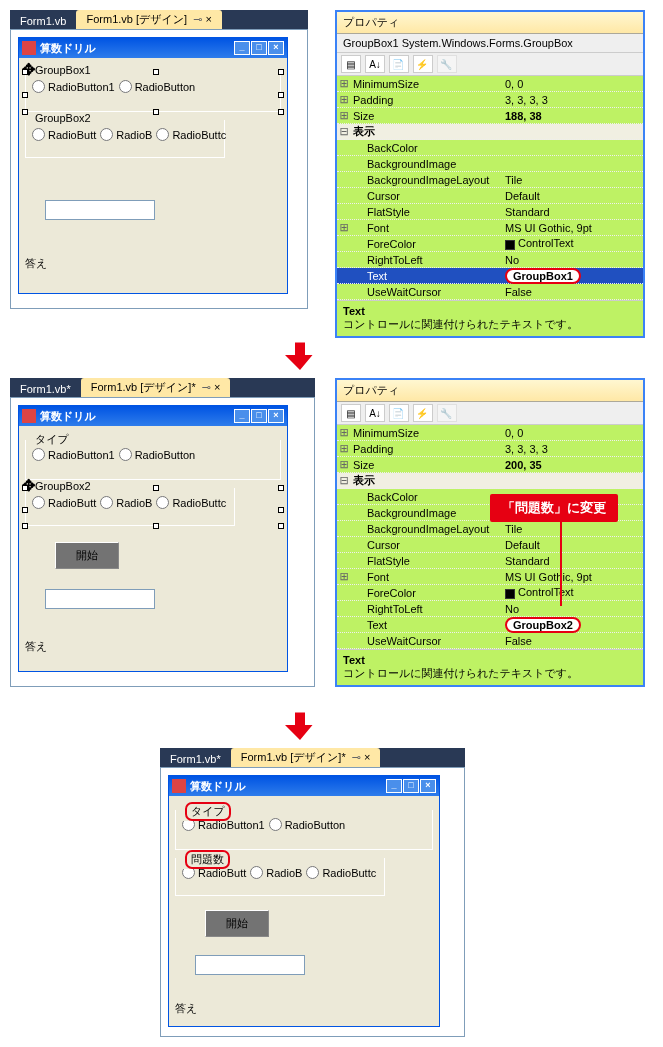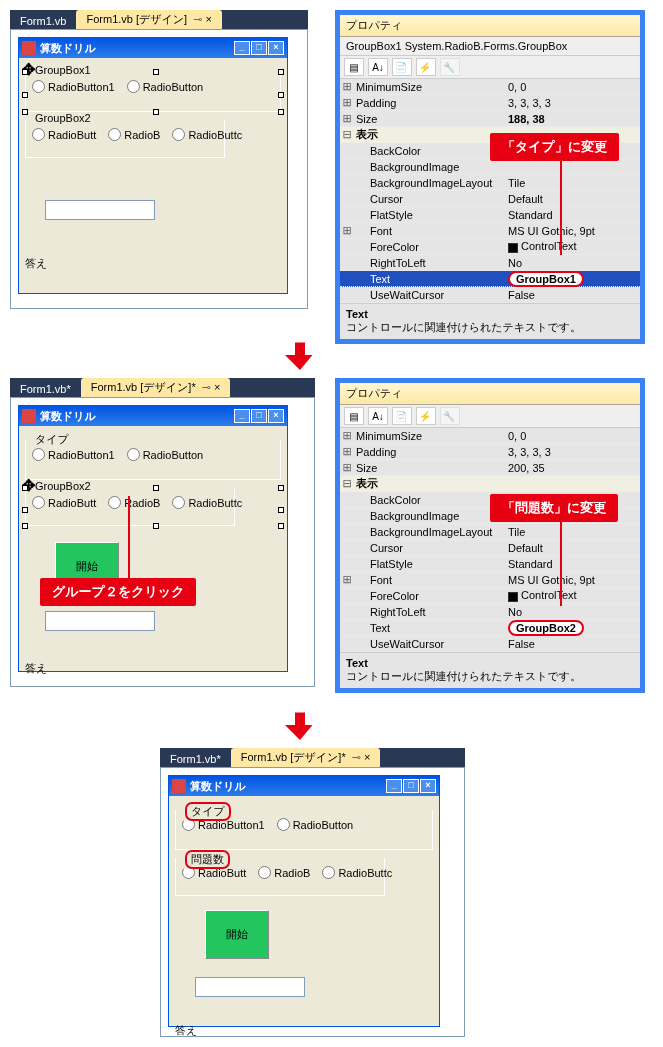--- a/index.html
+++ b/index.html
@@ -13,31 +13,31 @@
 .designer{background:#fff;border:1px solid #7F9DB9;padding:7px}
 .formwin{background:#ECE9D8;border:1px solid #0054E3}
 .titlebar{background:linear-gradient(to bottom,#0054E3,#2E7CEB);height:20px;display:flex;align-items:center;padding:0 3px;color:#fff;font-weight:bold;font-size:11px}
 .titlebar .icon{width:14px;height:14px;background:#d44;margin-right:4px;display:inline-block}
 .winbtns{margin-left:auto;display:flex;gap:1px}
 .winbtn{width:16px;height:14px;background:#4A8FEB;border:1px solid #fff;color:#fff;text-align:center;line-height:10px;font-size:9px}
 .formbody{background:#ECE9D8;padding:6px 6px 8px 6px;position:relative}
 .handle{width:6px;height:6px;background:#fff;border:1px solid #000;position:absolute}
 .gb{border:1px solid #fff;border-top:none;margin-top:8px;padding:8px 6px 6px 6px;position:relative}
 .gb-label{position:absolute;top:-8px;left:6px;background:#ECE9D8;padding:0 3px;font-size:11px}
-.radio-row{display:flex;gap:12px;align-items:center}
+.radio-row{display:flex;gap:4px;align-items:center}
 .radio-row label{display:flex;align-items:center;font-size:11px;white-space:nowrap}
 .radio-row input{margin-right:3px}
-.btn{background:#22c55e;border:1px solid #888;border-top-color:#fff;border-left-color:#fff;padding:16px 20px;font-size:11px}
+.btn{background:#737373;border:1px solid #888;border-top-color:#fff;border-left-color:#fff;padding:5px 20px;font-size:11px}
 .txt{background:#fff;border:1px solid #7F9DB9;height:20px;width:110px}
 .sel{position:relative}
 .sel .handle{z-index:5}
 .move-arrows{position:absolute;font-size:16px;color:#000;font-weight:bold}
 .callout{background:#E60012;color:#fff;font-weight:bold;padding:5px 12px;font-size:13px;border-radius:2px;position:absolute;z-index:10}
 .callout .line{position:absolute;background:#E60012}
-.props{background:#e5e5e5;border:5px solid #3b82f6}
+.props{background:#bef264;border:2px solid #3b82f6}
 .props-title{background:linear-gradient(to bottom,#FFF7D1,#FFE8A6);border-bottom:1px solid #ACA899;padding:3px 6px;font-size:11px}
 .props-obj{background:#EFEFEF;padding:3px 6px;font-size:11px;border-bottom:1px solid #ccc}
 .props-toolbar{background:#EFEFEF;padding:2px 4px;border-bottom:1px solid #ccc;display:flex;gap:4px}
 .tool-ic{width:20px;height:18px;border:1px solid #ccc;background:#fff;display:flex;align-items:center;justify-content:center;font-size:10px}
 .prop-grid{}
 .prop-row{display:flex;font-size:11px;height:16px;align-items:center;border-bottom:1px dotted #eee}
 .prop-row .exp{width:14px;text-align:center;color:#666}
 .prop-row .key{width:150px;padding-left:2px}
 .prop-row .val{flex:1;padding-left:4px}
 .prop-row.cat .key{font-weight:bold}
@@ -119,21 +119,21 @@
      <div class="txt"></div>
    </div>
    <div style="margin-top:36px">答え</div>
   </div>
  </div>
 </div>
 </div>
 
 <div class="abs props" style="left:335px;top:10px;width:310px">
  <div class="props-title">プロパティ</div>
- <div class="props-obj">GroupBox1  System.RadioB.Forms.GroupBox</div>
+ <div class="props-obj">GroupBox1  System.Windows.Forms.GroupBox</div>
  <div class="props-toolbar">
   <div class="tool-ic">▤</div>
   <div class="tool-ic">A↓</div>
   <div class="tool-ic">📄</div>
   <div class="tool-ic">⚡</div>
   <div class="tool-ic" style="opacity:.4">🔧</div>
  </div>
  <div class="prop-grid" id="grid1">
         <div class="prop-row">
           <span class="exp">⊞</span>
@@ -202,23 +202,20 @@
         </div>
         <div class="prop-row sub">
           <span class="exp"></span>
           <span class="key">UseWaitCursor</span>
           <span class="val"><span>False</span></span>
         </div>
       </div>
  <div class="prop-foot">
   <b>Text</b><br><span>コントロールに関連付けられたテキストです。</span>
  </div>
-</div>
-<div class="callout" style="left:490px;top:133px"><span>「タイプ」に変更</span>
- <div class="line" style="width:2px;height:100px;left:70px;top:22px"></div>
 </div>
 
 <div class="abs arrow-down" style="left:285px;top:340px">
  <svg viewBox="0 0 24 24">
         <path fill="#E60012" d="M8 2h8v10h6L12 24 0 12h8z"></path>
       </svg>
 </div>
 
 <div class="abs" style="left:10px;top:378px;width:305px">
 <div class="tabs">
@@ -281,23 +278,20 @@
    <div style="margin:16px 0 0 30px">
     <button class="btn">開始</button>
    </div>
    <div style="margin:20px 0 0 20px">
               <div class="txt"></div>
             </div>
    <div style="margin-top:30px">答え</div>
   </div>
  </div>
 </div>
-<div class="callout" style="left:30px;top:200px"><span>グループ２をクリック</span>
- <div class="line" style="width:2px;height:82px;left:88px;top:-82px"></div>
-</div>
 </div>
 
 <div class="abs props" style="left:335px;top:378px;width:310px">
  <div class="props-title">プロパティ</div>
  <div class="props-toolbar">
   <div class="tool-ic">▤</div>
   <div class="tool-ic">A↓</div>
   <div class="tool-ic">📄</div>
   <div class="tool-ic">⚡</div>
   <div class="tool-ic" style="opacity:.4">🔧</div>
@@ -309,21 +303,21 @@
           <span class="val"><span>0, 0</span></span>
         </div>
         <div class="prop-row">
           <span class="exp">⊞</span>
           <span class="key">Padding</span>
           <span class="val"><span>3, 3, 3, 3</span></span>
         </div>
         <div class="prop-row">
           <span class="exp">⊞</span>
           <span class="key">Size</span>
-          <span class="val"><span style="font-weight: normal; margin-top: 42px;">200, 35</span></span>
+          <span class="val"><span style="font-weight: bold; margin-top: 42px;">200, 35</span></span>
         </div>
         <div class="prop-row cat">
           <span class="exp">⊟</span>
           <span class="key">表示</span>
           <span class="val"><span></span></span>
         </div>
         <div class="prop-row sub">
           <span class="exp"></span>
           <span class="key">BackColor</span>
           <span class="val"><span></span></span>

